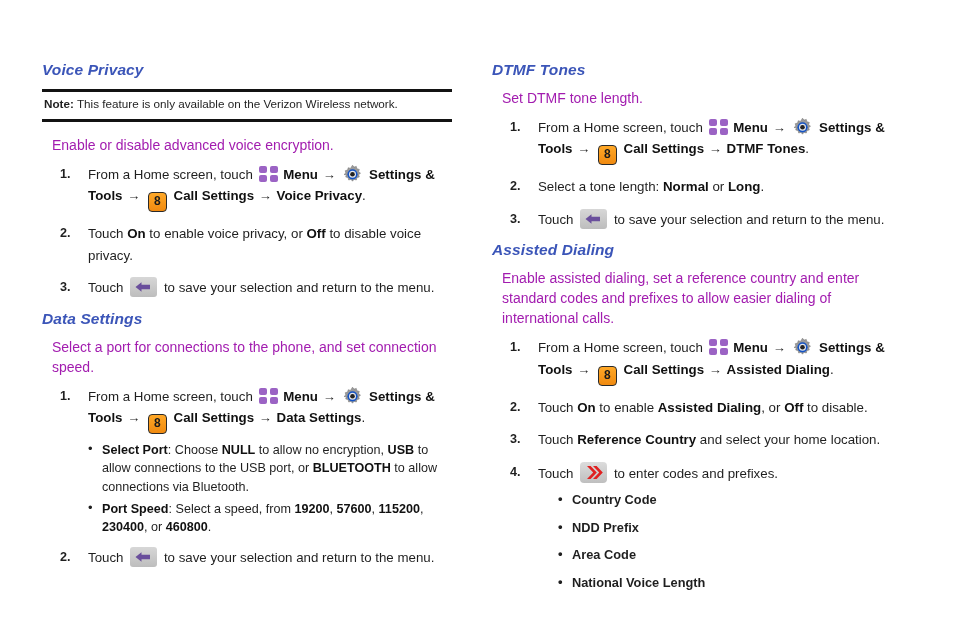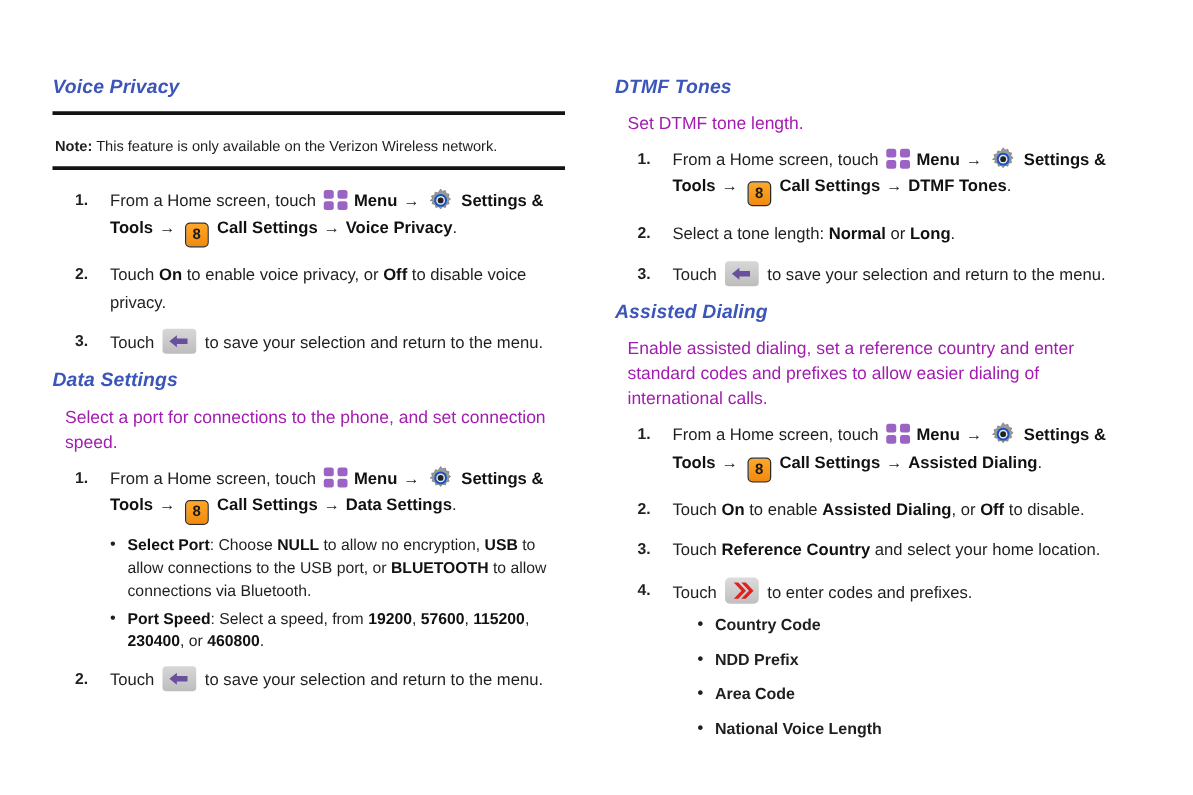--- a/index.html
+++ b/index.html
@@ -37,21 +37,21 @@
     color: #3b55b8;
     margin: 0 0 10px 0;
     letter-spacing: 0.1px;
   }
   .head-spacer { margin-top: 20px; }
 
   
   .note-box {
     border-top: 3px solid #131313;
     border-bottom: 3px solid #131313;
-    padding: 18px 2px 7px 2px;
+    padding: 4px 2px 7px 2px;
     margin: 6px 0 14px 0;
   }
   .note-box .note-text {
     font-size: 11.7px;
     line-height: 1.35;
     color: #1f1f1f;
   }
   .note-lbl { font-weight: bold; }
 
   
@@ -198,20 +198,21 @@
 
   <div class="col col-left">
 
     <h2 class="section-head">Voice Privacy</h2>
 
     <div class="note-box">
       <div class="note-text"><span class="note-lbl">Note:</span>
         <span>This feature is only available on the Verizon Wireless network.</span></div>
     </div>
 
+    <p class="intro">Enable or disable advanced voice encryption.</p>
 
     <ol class="steps">
       <li>
         <span class="num">1.</span><span>From a Home screen, touch</span>
         <span class="ic ic-menu"><i></i><i></i><i></i><i></i></span>
         <b>Menu</b>
         <span class="arrow">→</span>
         <span class="ic ic-gear">
           <svg width="21" height="21" viewBox="0 0 21 21">
             <path d="M10.5 1.2l1.5 1.9 2.3-.7.6 2.4 2.4.6-.7 2.3 1.9 1.5-1.9 1.5.7 2.3-2.4.6-.6 2.4-2.3-.7-1.5 1.9-1.5-1.9-2.3.7-.6-2.4-2.4-.6.7-2.3L2 10.5l1.9-1.5-.7-2.3 2.4-.6.6-2.4 2.3.7z" fill="#9a9a9a" stroke="#6f6f6f" stroke-width="0.5"></path>

